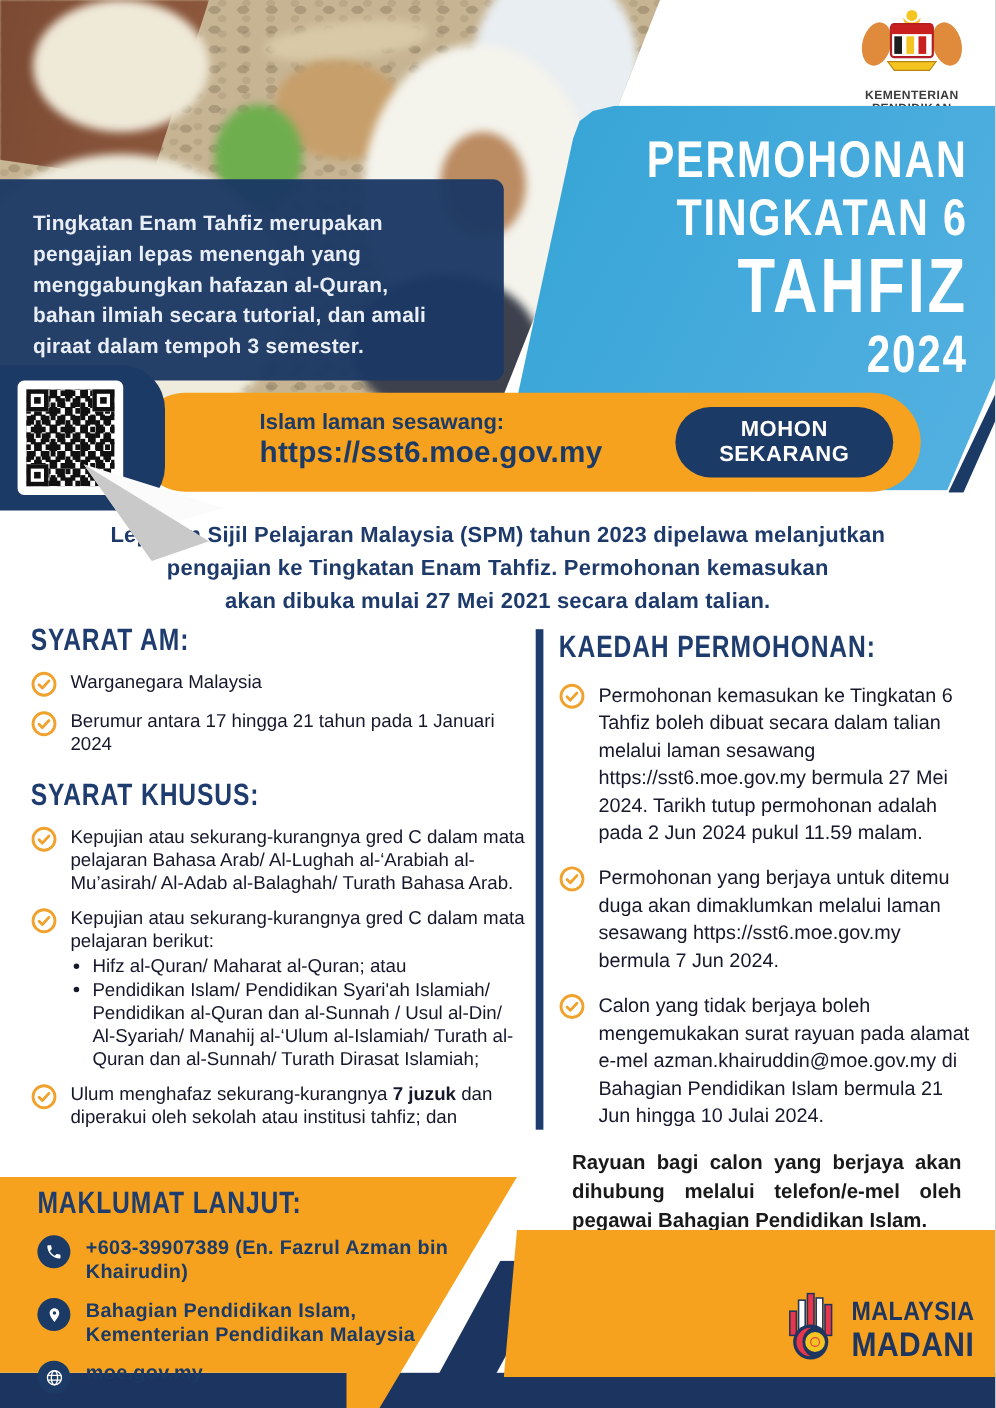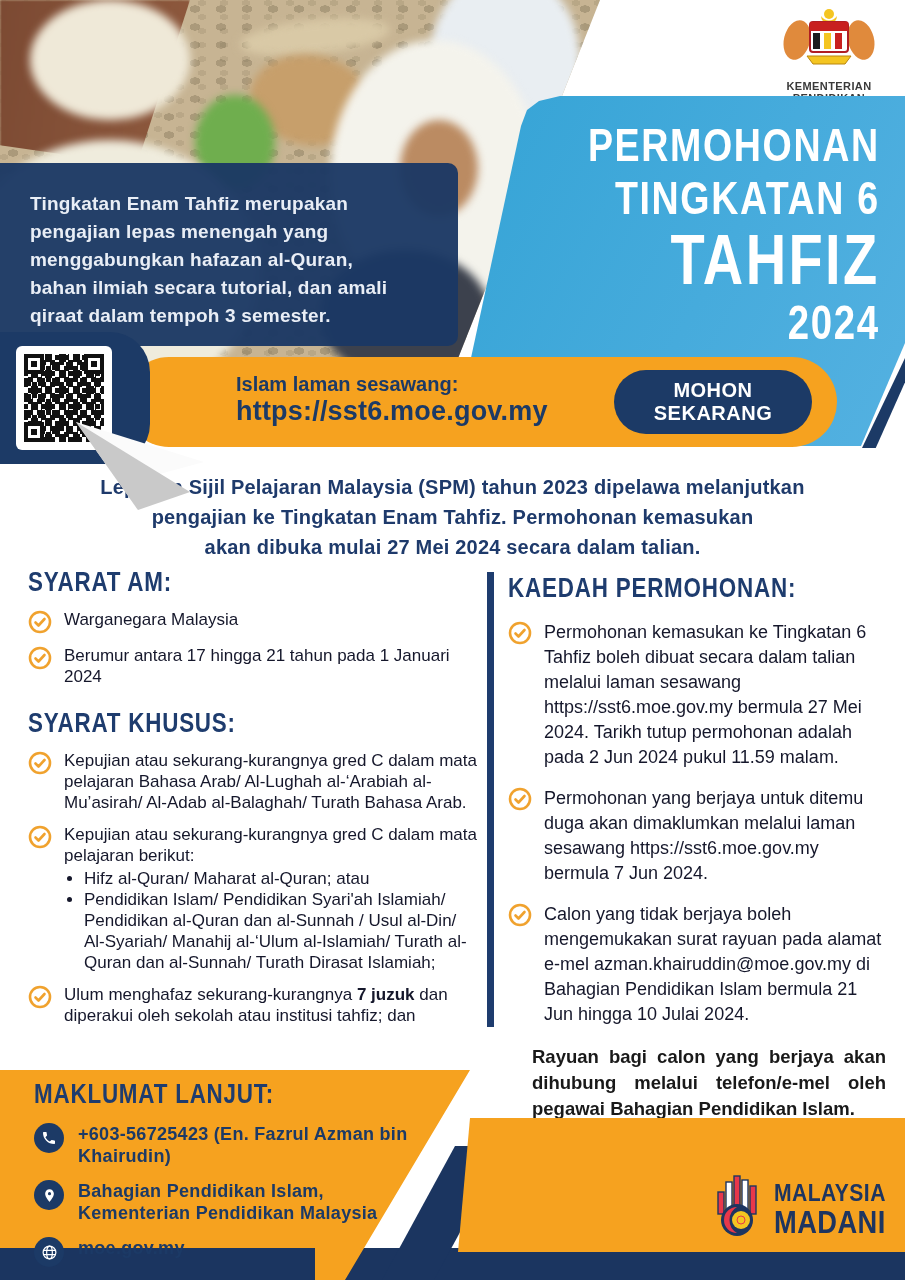--- a/index.html
+++ b/index.html
@@ -91,21 +91,21 @@
   .check-item { display:flex; gap:12px; margin-top:11px; }
   .check-item .txt { color:#15172b; font-size:17px; line-height:21px; font-weight:500; }
   .col-right .check-item .txt { font-size:18px; line-height:25px; }
   .check-icon { flex:0 0 24px; width:24px; height:24px; margin-top:1px; }
   .sub-bullets { list-style:disc; margin:2px 0 0 20px; }
   .sub-bullets li { color:#15172b; font-size:17px; line-height:21px; font-weight:500; }
   .gap { height:20px; }
   .col-right .check-item { margin-top:16px; }
 
   
-  .rayuan { position:absolute; left:532px; top:1044px; width:354px; z-index:2;
+  .rayuan { position:absolute; left:520px; top:1044px; width:354px; z-index:2;
     color:#191919; font-size:18.5px; font-weight:800; line-height:26px; text-align:justify; }
 
   
   .footer-bar { position:absolute; left:0; top:1248px; width:905px; height:32px; background:#1b3560; z-index:1; }
   .orange-left { position:absolute; left:0; top:1070px; width:505px; height:210px; background:#f6a21f; z-index:2;
     clip-path:polygon(0 0, 470px 0, 345px 210px, 315px 210px, 315px 178px, 0 178px); }
   .stripe-diag { position:absolute; left:370px; top:1146px; width:140px; height:134px; background:#1b3560; z-index:2;
     clip-path:polygon(85px 0, 137px 0, 64px 134px, 12px 134px); }
   .orange-right { position:absolute; left:450px; top:1118px; width:455px; height:134px; background:#f6a21f; z-index:2;
     clip-path:polygon(20px 0, 455px 0, 455px 134px, 8px 134px); }
@@ -189,21 +189,21 @@
   </div>
   <svg class="plane" width="140" height="96" viewBox="0 0 140 96">
     <polygon points="4,4 132,44 58,64" fill="#fbfbfb"></polygon>
     <polygon points="4,4 58,64 66,92" fill="#e2e2e2"></polygon>
     <polygon points="4,4 66,92 118,74" fill="#c9c9c9"></polygon>
   </svg>
 
   <div class="lead">
     <div>Lepasan Sijil Pelajaran Malaysia (SPM) tahun 2023 dipelawa melanjutkan</div>
     <div>pengajian ke Tingkatan Enam Tahfiz. Permohonan kemasukan</div>
-    <div>akan dibuka mulai 27 Mei 2024 secara dalam talian.</div>
+    <div>akan dibuka mulai 27 Mei 2021 secara dalam talian.</div>
   </div>
 
   <div class="col-left">
     <span class="h-cond">SYARAT AM:</span>
 
     <div class="check-item">
       <svg class="check-icon" viewBox="0 0 24 24">
         <circle cx="12" cy="12" r="10" fill="none" stroke="#f0a22e" stroke-width="2.6"></circle>
         <path d="M7.5 12.5l3 3 6-6.5" fill="none" stroke="#f0a22e" stroke-width="2.6" stroke-linecap="round" stroke-linejoin="round"></path>
       </svg>
@@ -287,21 +287,21 @@
 
   <div class="maklumat">
     <span class="h-cond">MAKLUMAT LANJUT:</span>
 
     <div class="contact-row">
       <span class="contact-icon">
         <svg width="16" height="16" viewBox="0 0 24 24">
             <path d="M6.6 10.8c1.5 2.8 3.8 5.1 6.6 6.6l2.2-2.2c.3-.3.7-.4 1-.2 1.1.4 2.3.6 3.6.6.6 0 1 .4 1 1V20c0 .6-.4 1-1 1C10.6 21 3 13.4 3 4c0-.6.4-1 1-1h3.5c.6 0 1 .4 1 1 0 1.2.2 2.5.6 3.6.1.3 0 .7-.3 1l-2.2 2.2z" fill="#fff"></path>
           </svg>
       </span>
-      <div class="contact-txt">+603-56725423 (En. Fazrul Azman bin Khairudin)</div>
+      <div class="contact-txt">+603-39907389 (En. Fazrul Azman bin Khairudin)</div>
     </div>
 
     <div class="contact-row">
       <span class="contact-icon">
         <svg width="15" height="15" viewBox="0 0 24 24">
             <path d="M12 2C8.1 2 5 5.1 5 9c0 5.2 7 13 7 13s7-7.8 7-13c0-3.9-3.1-7-7-7zm0 9.5A2.5 2.5 0 1 1 12 6.5a2.5 2.5 0 0 1 0 5z" fill="#fff"></path>
           </svg>
       </span>
       <div class="contact-txt">Bahagian Pendidikan Islam, Kementerian Pendidikan Malaysia</div>
     </div>

